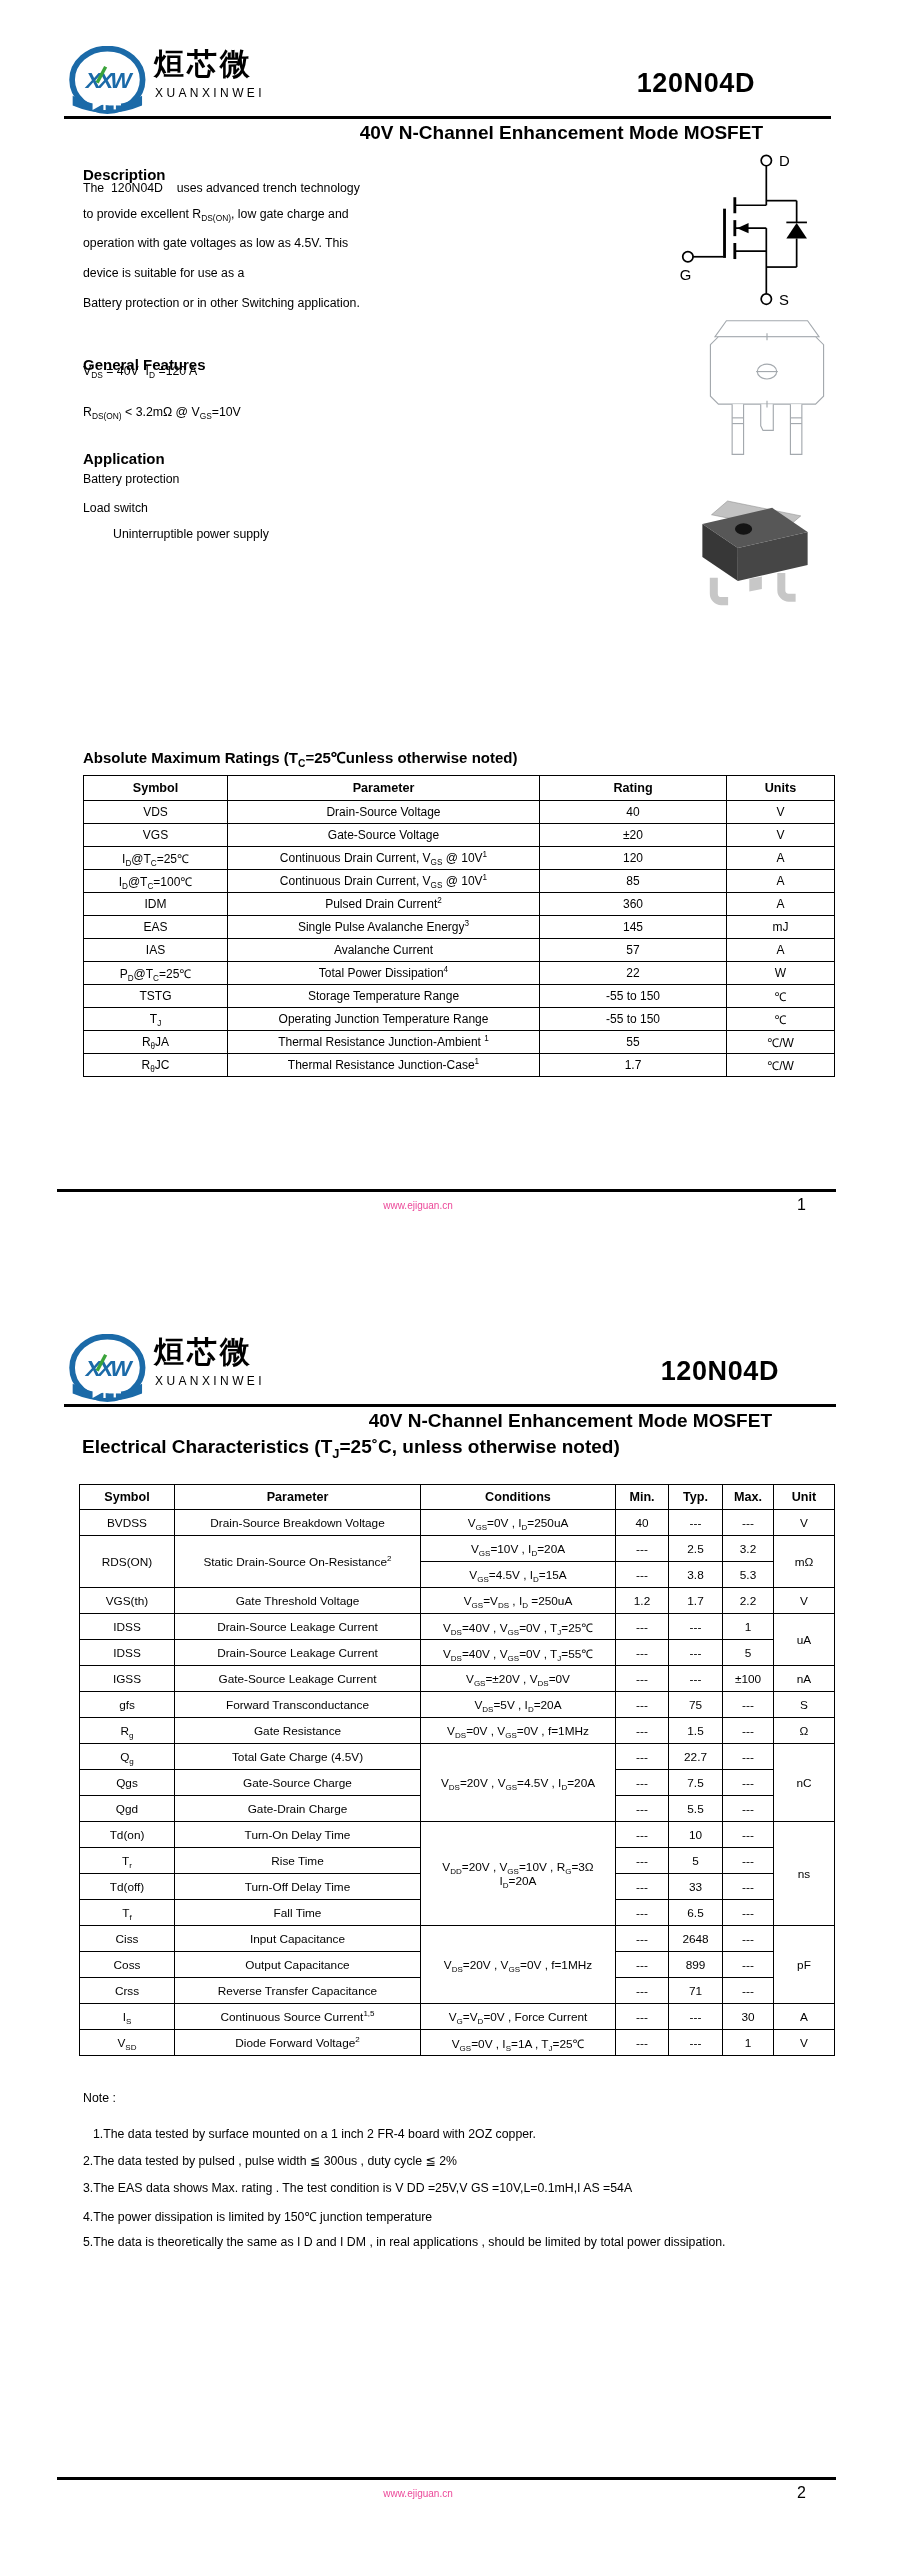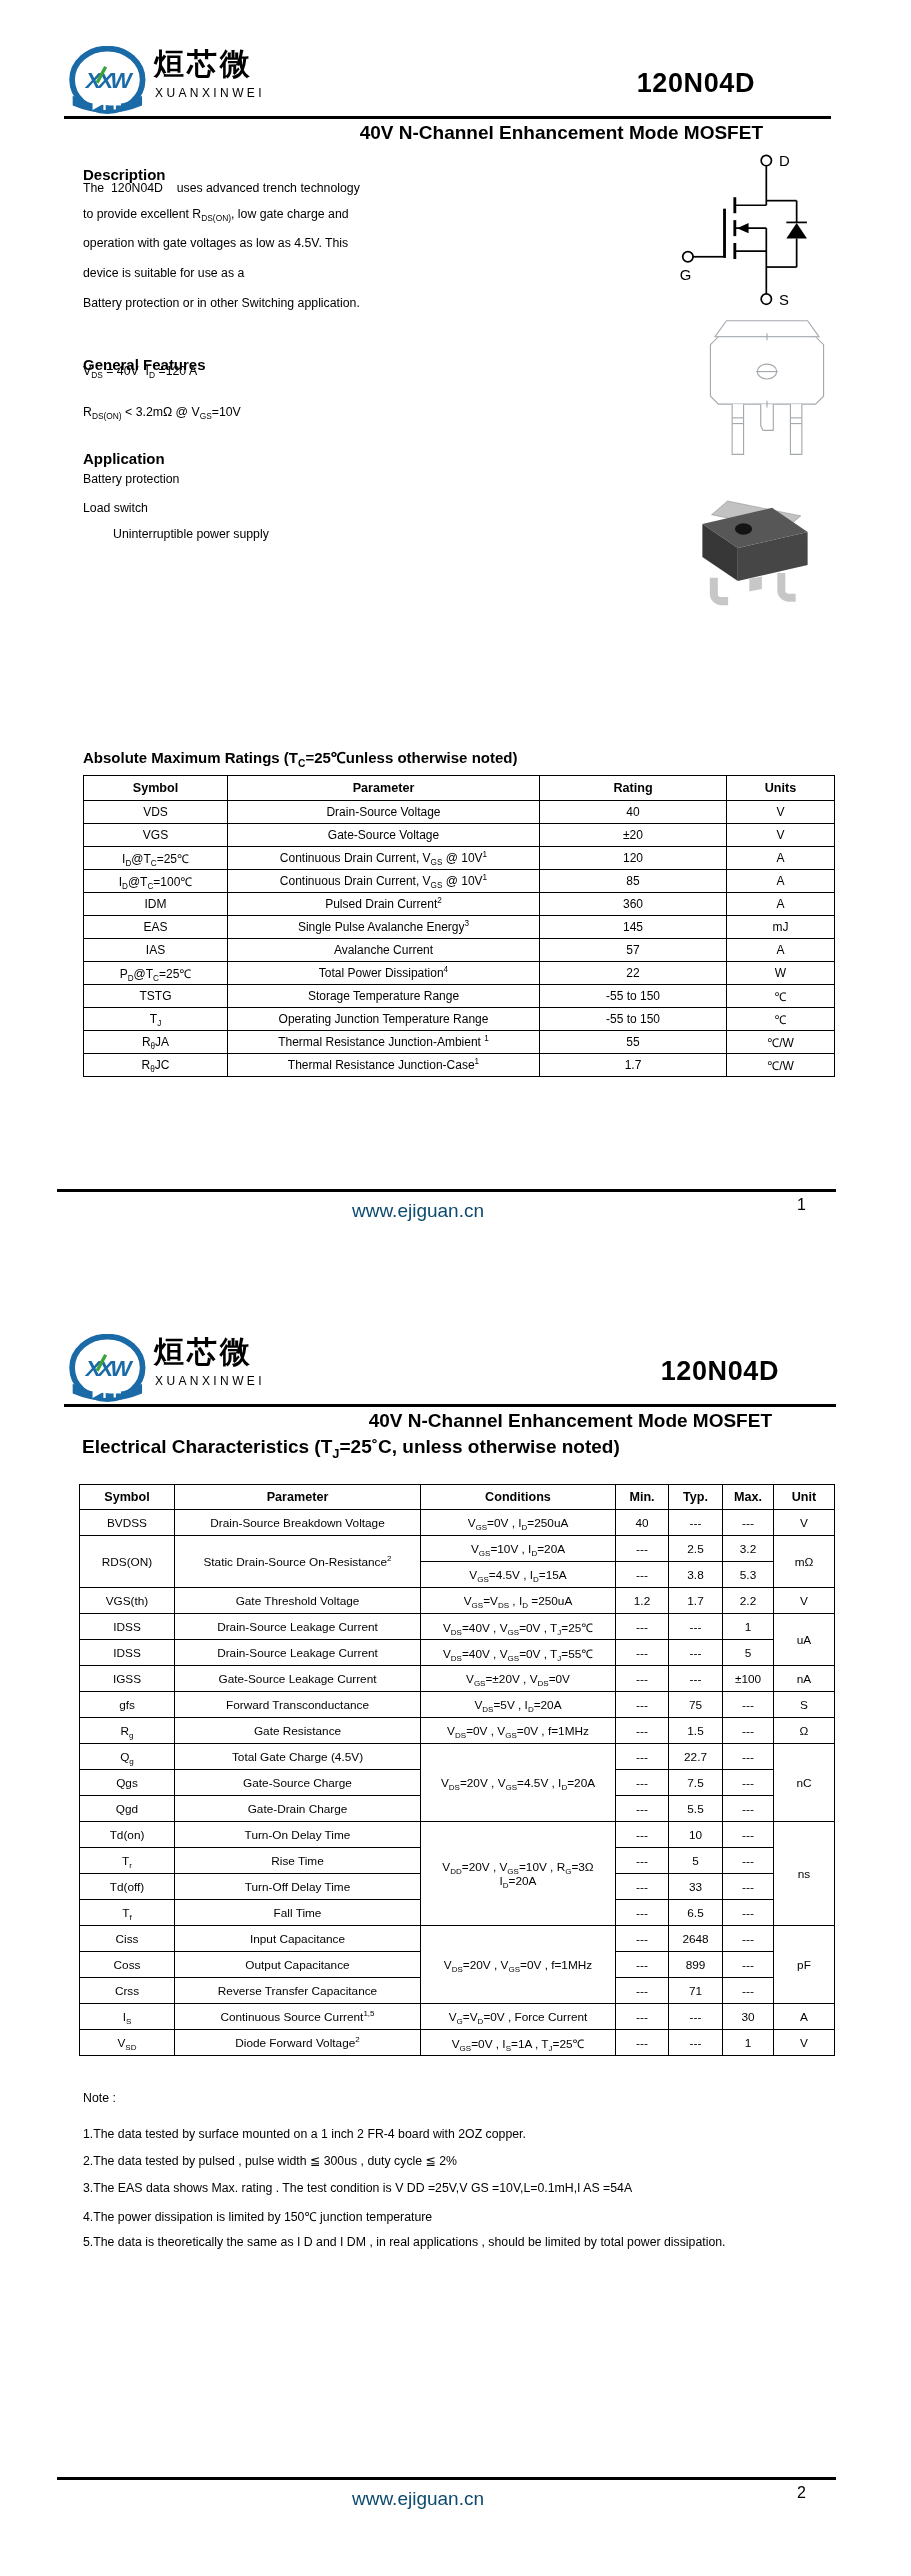--- a/index.html
+++ b/index.html
@@ -27,21 +27,21 @@
   .absmax-table thead tr{height:25px;} .absmax-table tbody tr{height:23px;}
   .ec-table{position:absolute;left:79px;top:196px;width:756px;font-size:11.8px;}
   .ec-table thead tr{height:25px;} .ec-table tbody tr{height:26px;}
   sub{font-size:68%;line-height:0;} sup{font-size:68%;line-height:0;vertical-align:super;}
   
   .tbl-title{position:absolute;left:83px;font-size:15px;font-weight:bold;white-space:nowrap;}
   
   .note-line{position:absolute;left:83px;font-size:12.3px;white-space:nowrap;}
   
   .footer-rule{position:absolute;left:57px;top:1189px;width:797px;height:2.9px;background:#000;}
-  .footer-site{position:absolute;left:0;top:1200px;width:100%;text-align:center;font-size:19px;color:#0c4a6e;text-decoration:none;}
+  .footer-site{position:absolute;left:0;top:1200px;width:100%;text-align:center;font-size:10px;color:#ec4899;text-decoration:none;}
   .footer-page{position:absolute;right:30px;top:1196px;font-size:16px;}
   svg text{font-family:"Liberation Sans",sans-serif;}
 </style>
 </head>
 <body>
 
 <div class="page p1">
 
   <svg class="logo-svg" width="91" height="70" viewBox="0 0 160 122">
     <ellipse cx="78" cy="59" rx="62" ry="55" fill="#fff" stroke="#1b6aa8" stroke-width="10"></ellipse>
@@ -443,21 +443,21 @@
           <td>V<sub>GS</sub>=0V , I<sub>S</sub>=1A , T<sub>J</sub>=25℃</td>
           <td>---</td>
           <td>---</td>
           <td>1</td>
           <td>V</td>
         </tr>
     </tbody>
   </table>
 
   <div class="note-line" style="top:803px;font-weight:bold;font-weight:normal;">Note :</div>
-  <div class="note-line" style="top:839px;">1.The data tested by surface mounted on a 1 inch 2  FR-4 board with 2OZ copper.</div>
+  <div class="note-line" style="top:839px;margin-left:10px;">1.The data tested by surface mounted on a 1 inch 2  FR-4 board with 2OZ copper.</div>
   <div class="note-line" style="top:866px;">2.The data tested by pulsed , pulse width ≦ 300us , duty cycle ≦ 2%</div>
   <div class="note-line" style="top:893px;">3.The EAS data shows Max. rating . The test condition is V DD =25V,V GS =10V,L=0.1mH,I AS =54A</div>
   <div class="note-line" style="top:920px;">4.The power dissipation is limited by 150℃ junction temperature</div>
   <div class="note-line" style="top:947px;">5.The data is theoretically the same as I D and I DM , in real applications , should be limited by total power dissipation.</div>
 
   <div class="footer-rule"></div>
   <a class="footer-site" href="#">www.ejiguan.cn</a>
   <div class="footer-page">2</div>
 </div>
 

